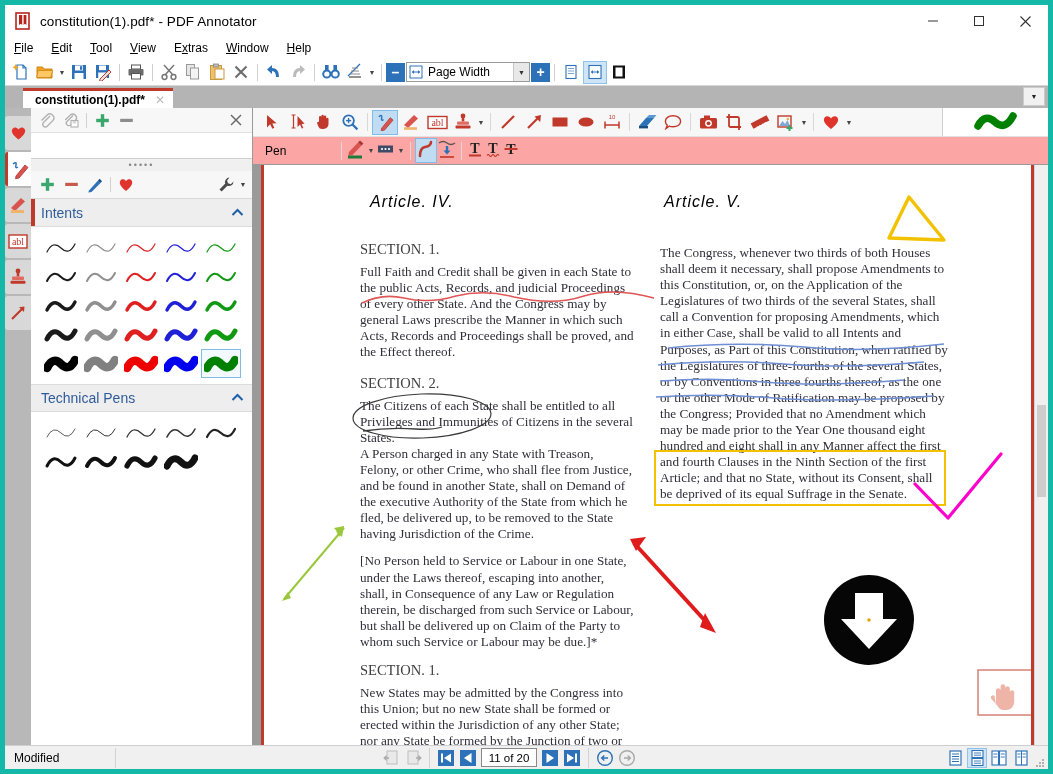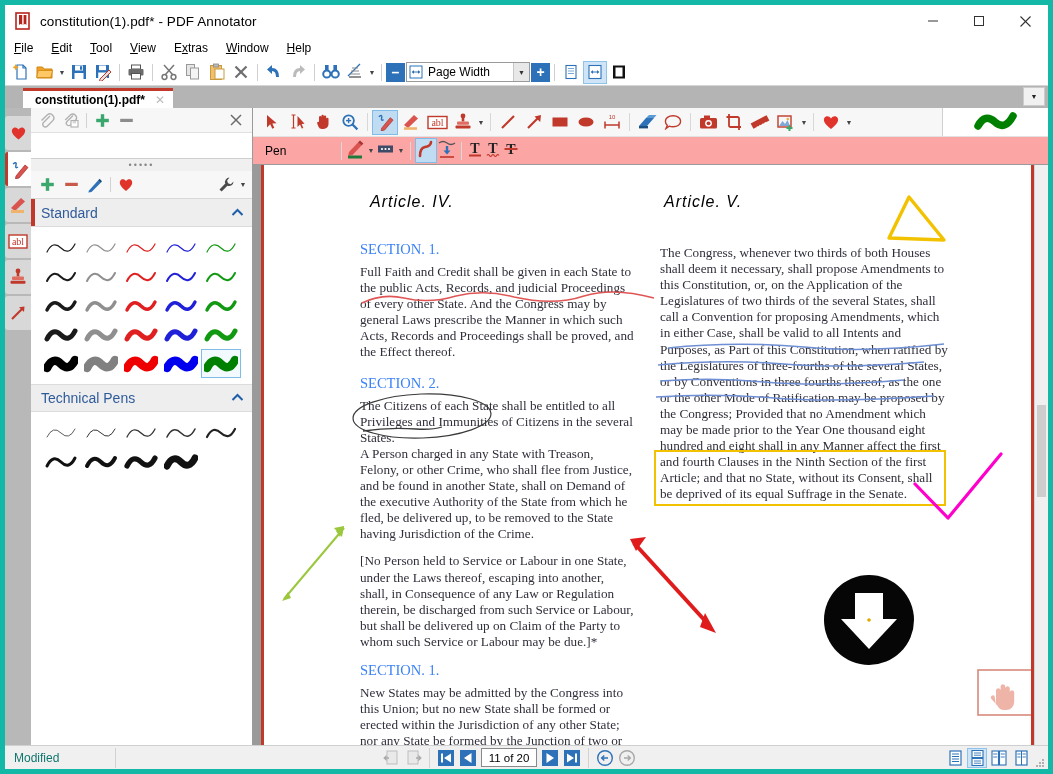--- a/index.html
+++ b/index.html
@@ -208,34 +208,34 @@
   }
 
   
   .col { position: absolute; top: 0; font-family: "Liberation Serif", serif; color: #2b2b33; }
   .col-l { left: 96px; width: 275px; }
   .col-r { left: 396px; width: 288px; }
   .art-title {
     font-family: Liberation Sans, sans-serif; font-style: italic; font-size: 16px;
     letter-spacing: 1px; color: #000000; white-space: nowrap;
   }
-  .sec-head { font-family: "Liberation Serif", serif; font-size: 14.5px; color: #3b82f6; margin-top: 14px; }
+  .sec-head { font-family: "Liberation Serif", serif; font-size: 14.5px; color: #404040; margin-top: 14px; }
   .para {
     font-family: "Liberation Serif", serif; font-size: 13.2px; line-height: 16.1px;
     color: #2f2f3a; margin-top: 6px; text-align: left;
   }
   .ann-svg { position: absolute; left: 0; top: 0; pointer-events: none; }
 
   
   .statusbar {
     height: 24px; min-height: 24px; background: #f0f0f0;
     display: flex; align-items: center; border-top: 1px solid #cfcfcf;
     position: relative;
   }
-  .sb-text { font-size: 12px; color: #0f766e; padding-left: 9px; width: 110px; }
+  .sb-text { font-size: 12px; color: #000000; padding-left: 9px; width: 110px; }
   .sb-divider { width: 1px; height: 20px; background: #d2d2d2; }
   .nav-group { position: absolute; left: 375px; display: flex; align-items: center; }
   .nav-btn {
     width: 20px; height: 19px; display: flex; align-items: center; justify-content: center;
     margin: 0 1px; flex:none;
   }
   .pagebox {
     width: 56px; height: 19px; border: 1px solid #8a8a8a; background: #fff;
     display: flex; align-items: center; justify-content: center;
     font-size: 11.5px; color: #000; margin: 0 2px;
@@ -551,21 +551,21 @@
             <path d="M11.5 1.5 a4.5 4.5 0 0 0 -4.2 6.1 L1.5 13.4 L3.6 15.5 L9.4 9.7 A4.5 4.5 0 0 0 15.5 5.5 L12.8 8.2 L10 7.3 L9.1 4.5 Z" fill="#4a4a4a"></path>
           </svg>
         </div>
         <div class="tb-caret">▼</div>
       </div>
 
       <div class="lp-scroll">
 
         <div class="grp-header">
           <div class="grp-accent"></div>
-          <div class="grp-title">Standard</div>
+          <div class="grp-title">Intents</div>
           <div class="grp-chev">
             <svg width="13" height="9" viewBox="0 0 13 9">
                 <path d="M1.5 7 L6.5 2 L11.5 7" fill="none" stroke="#1f5fa9" stroke-width="2"></path>
               </svg>
           </div>
         </div>
         <div class="pen-grid" id="std-grid">
             <div class="pen-cell">
               <svg width="34" height="20" viewBox="0 0 34 20">
                 <path d="M3 14 Q9 2 17 10 Q25 18 31 6" fill="none" stroke="#1a1a1a" stroke-width="1.2" stroke-linecap="round"></path>

